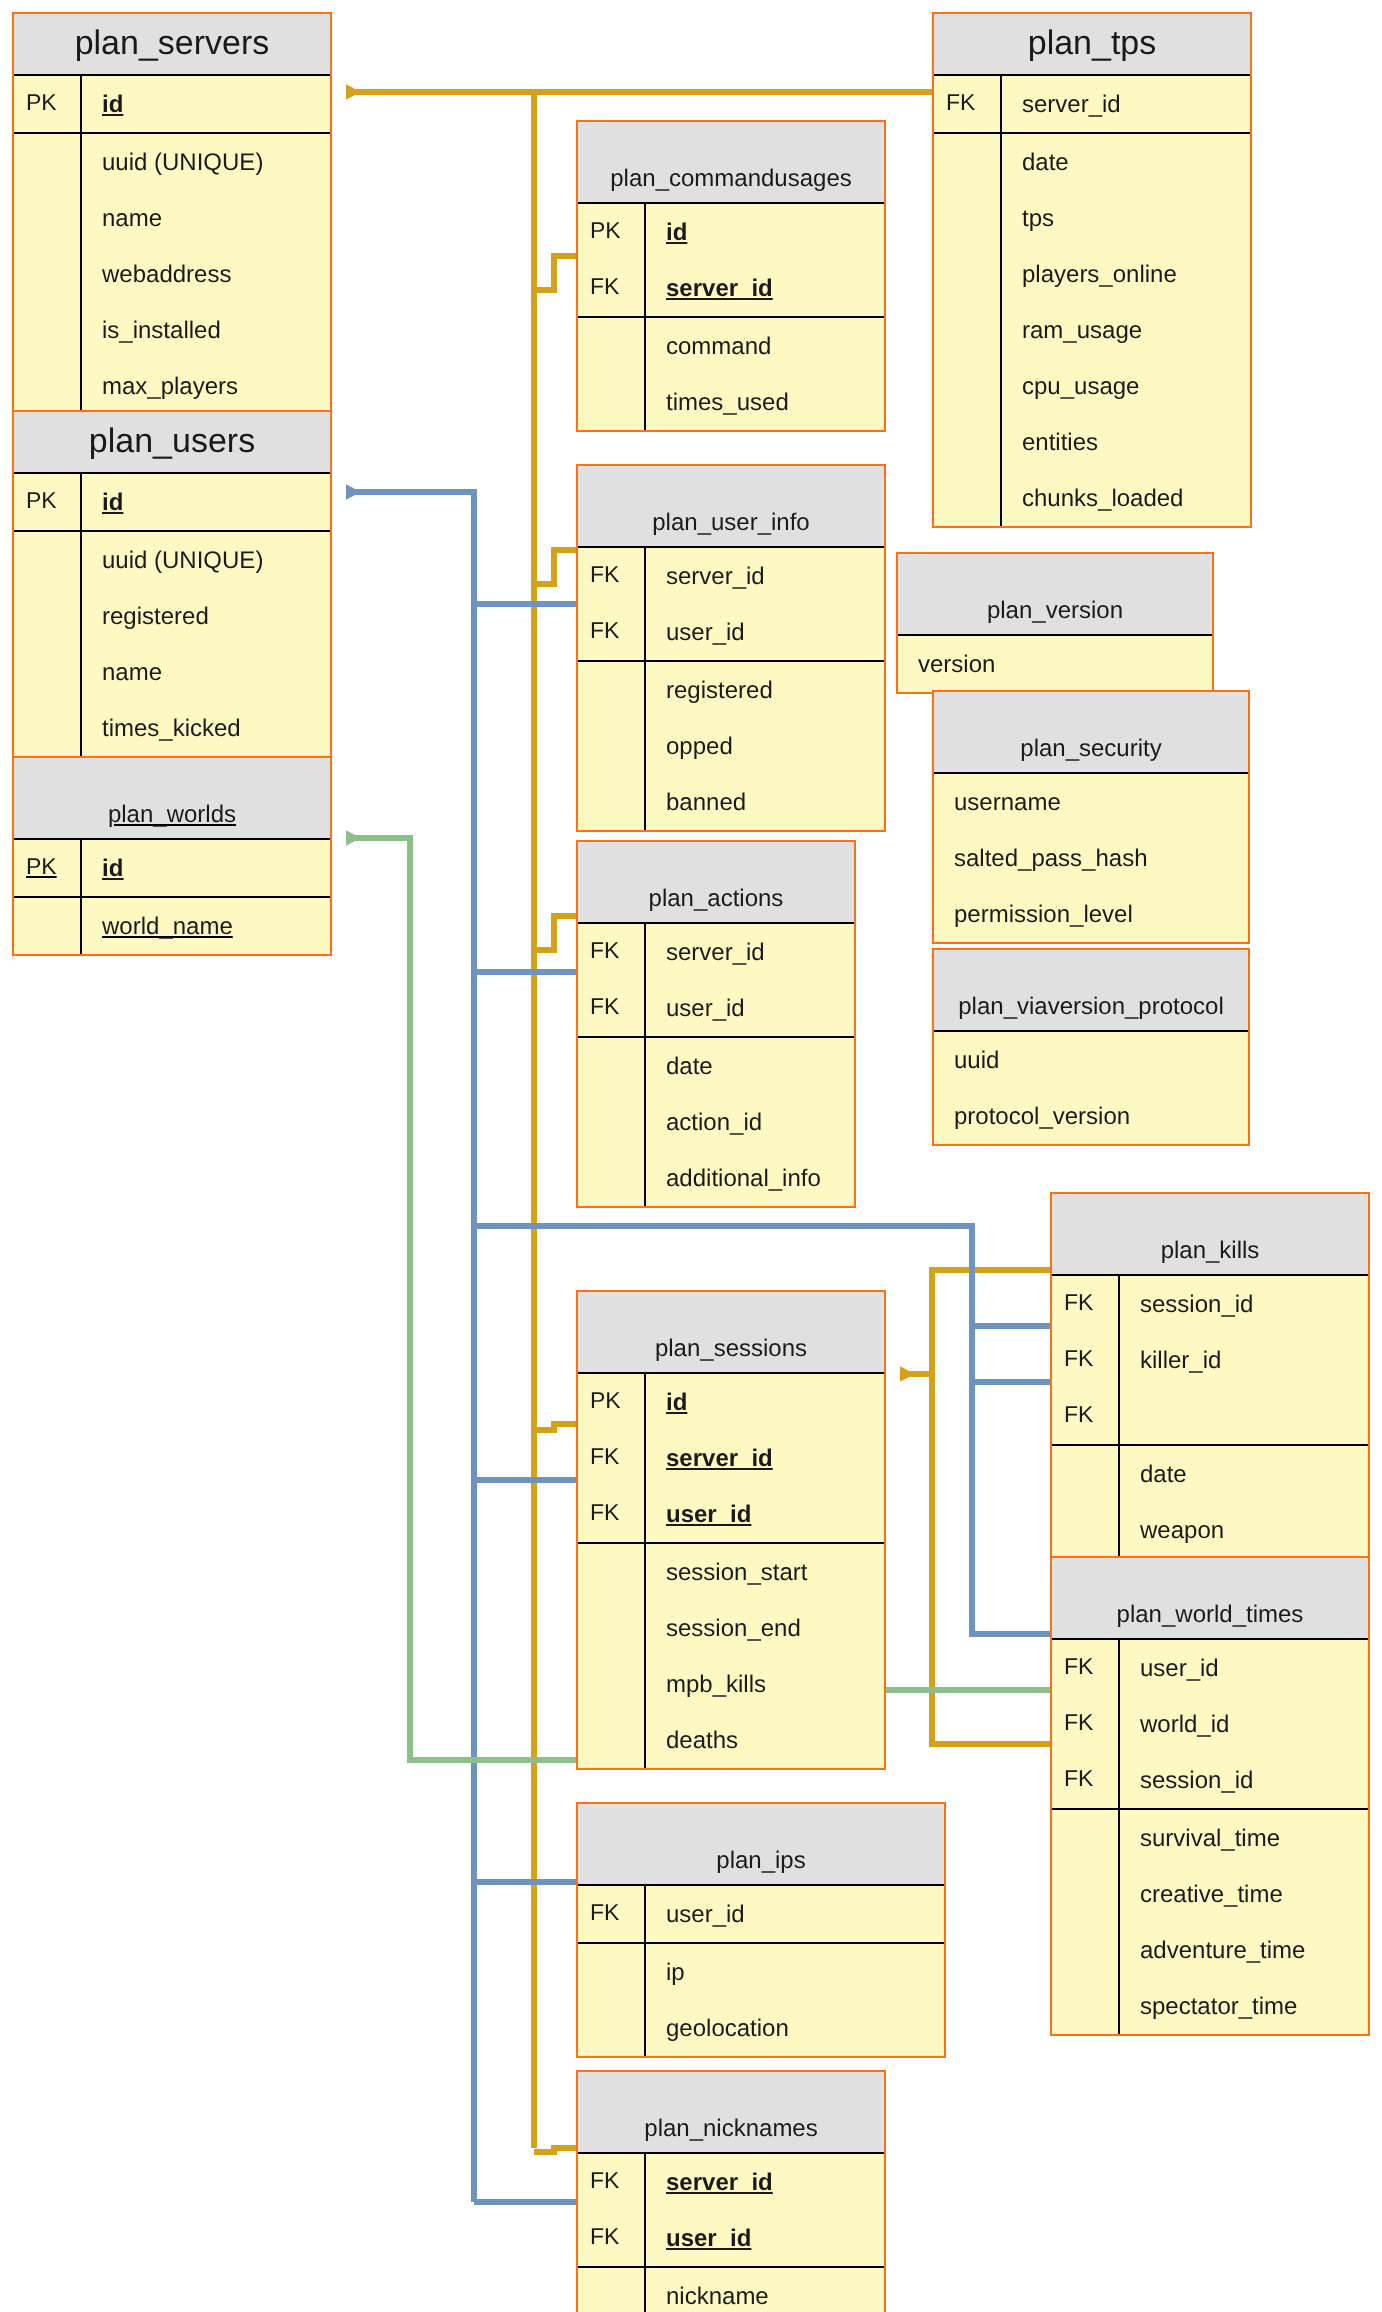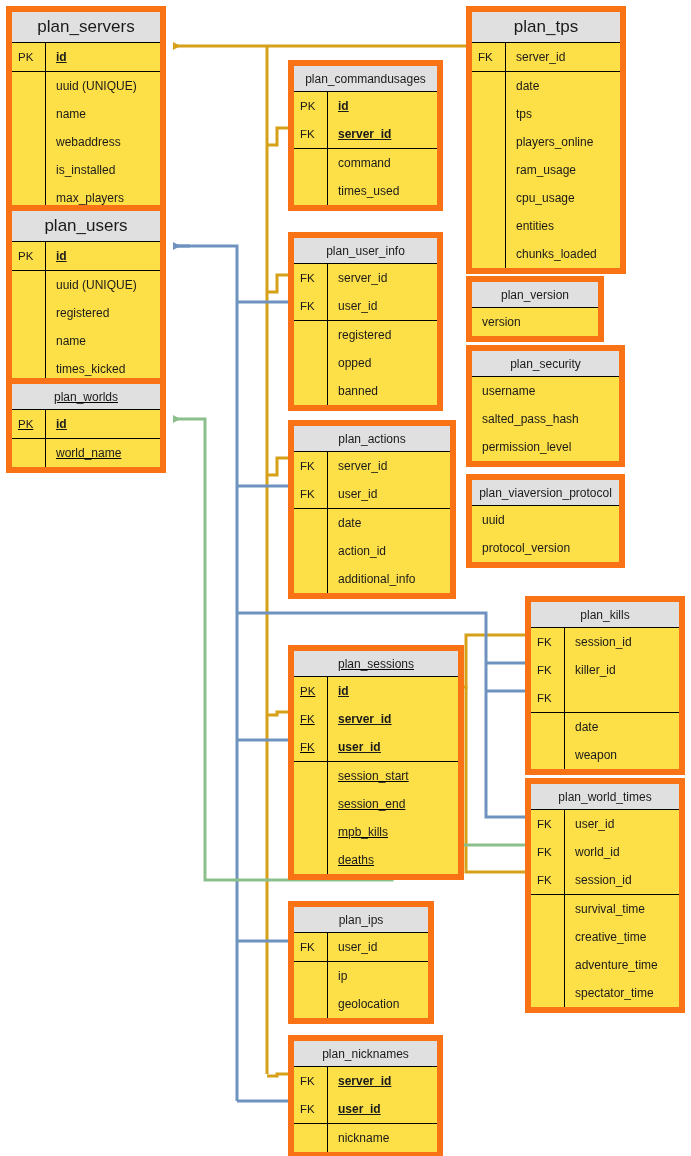--- a/index.html
+++ b/index.html
@@ -18,36 +18,36 @@
   #wires{
     position:absolute;
     left:0; top:0;
     width:691px; height:1156px;
     pointer-events:none;
     z-index:1;
   }
   .tbl{
     position:absolute;
     box-sizing:border-box;
-    border:6px solid #f97316;
-    background:#fde047;
+    border:1px solid #f97316;
+    background:#fef9c3;
     z-index:2;
   }
   .tbl-title{
     box-sizing:border-box;
     background:#e0e0e0;
     border-bottom:1px solid #000000;
     text-align:center;
     color:#1a1a1a;
     line-height:1;
     white-space:nowrap;
     overflow:hidden;
   }
   .title-lg{ font-size:17px; padding:6px 2px 7px; }
-  .title-sm{ font-size:12px; padding:7px 2px 6px; }
+  .title-sm{ font-size:12px; padding:22px 2px 6px; }
   .grp{
     box-sizing:border-box;
     position:relative;
   }
   .grp + .grp{ border-top:1px solid #000000; }
   .row{
     box-sizing:border-box;
     position:relative;
     display:flex;
     align-items:center;
@@ -286,21 +286,21 @@
         <div class="row tall">
           <div class="key"></div>
           <div class="fld">opped</div>
         </div>
         <div class="row tall">
           <div class="key"></div>
           <div class="fld">banned</div>
         </div>
       </div>
     </div>
-    <div class="tbl" style="left: 466px; top: 276px; width: 138px;">
+    <div class="tbl" style="left: 448px; top: 276px; width: 159px;">
       <div class="tbl-title title-sm">plan_version</div>
       <div class="grp">
         <div class="row tall">
           <div class="fld">version</div>
         </div>
       </div>
     </div>
     <div class="tbl" style="left: 466px; top: 345px; width: 159px;">
       <div class="tbl-title title-sm">plan_security</div>
       <div class="grp">
@@ -323,21 +323,21 @@
           <div class="fld pkline">id</div>
         </div>
       </div>
       <div class="grp">
         <div class="row tall">
           <div class="key"></div>
           <div class="fld">world_name</div>
         </div>
       </div>
     </div>
-    <div class="tbl" style="left: 288px; top: 420px; width: 168px;">
+    <div class="tbl" style="left: 288px; top: 420px; width: 140px;">
       <div class="tbl-title title-sm">plan_actions</div>
       <div class="grp">
         <div class="row tall">
           <div class="key">FK</div>
           <div class="fld">server_id</div>
         </div>
         <div class="row tall">
           <div class="key">FK</div>
           <div class="fld">user_id</div>
         </div>
@@ -387,21 +387,21 @@
         <div class="row tall">
           <div class="key"></div>
           <div class="fld">date</div>
         </div>
         <div class="row tall">
           <div class="key"></div>
           <div class="fld">weapon</div>
         </div>
       </div>
     </div>
-    <div class="tbl" style="left: 288px; top: 645px; width: 176px; text-decoration: underline;">
+    <div class="tbl" style="left: 288px; top: 645px; width: 155px;">
       <div class="tbl-title title-sm">plan_sessions</div>
       <div class="grp">
         <div class="row tall">
           <div class="key">PK</div>
           <div class="fld pkline">id</div>
         </div>
         <div class="row tall">
           <div class="key">FK</div>
           <div class="fld pkline">server_id</div>
         </div>
@@ -457,21 +457,21 @@
         <div class="row tall">
           <div class="key"></div>
           <div class="fld">adventure_time</div>
         </div>
         <div class="row tall">
           <div class="key"></div>
           <div class="fld">spectator_time</div>
         </div>
       </div>
     </div>
-    <div class="tbl" style="left: 288px; top: 901px; width: 146px;">
+    <div class="tbl" style="left: 288px; top: 901px; width: 185px;">
       <div class="tbl-title title-sm">plan_ips</div>
       <div class="grp">
         <div class="row tall">
           <div class="key">FK</div>
           <div class="fld">user_id</div>
         </div>
       </div>
       <div class="grp">
         <div class="row tall">
           <div class="key"></div>

